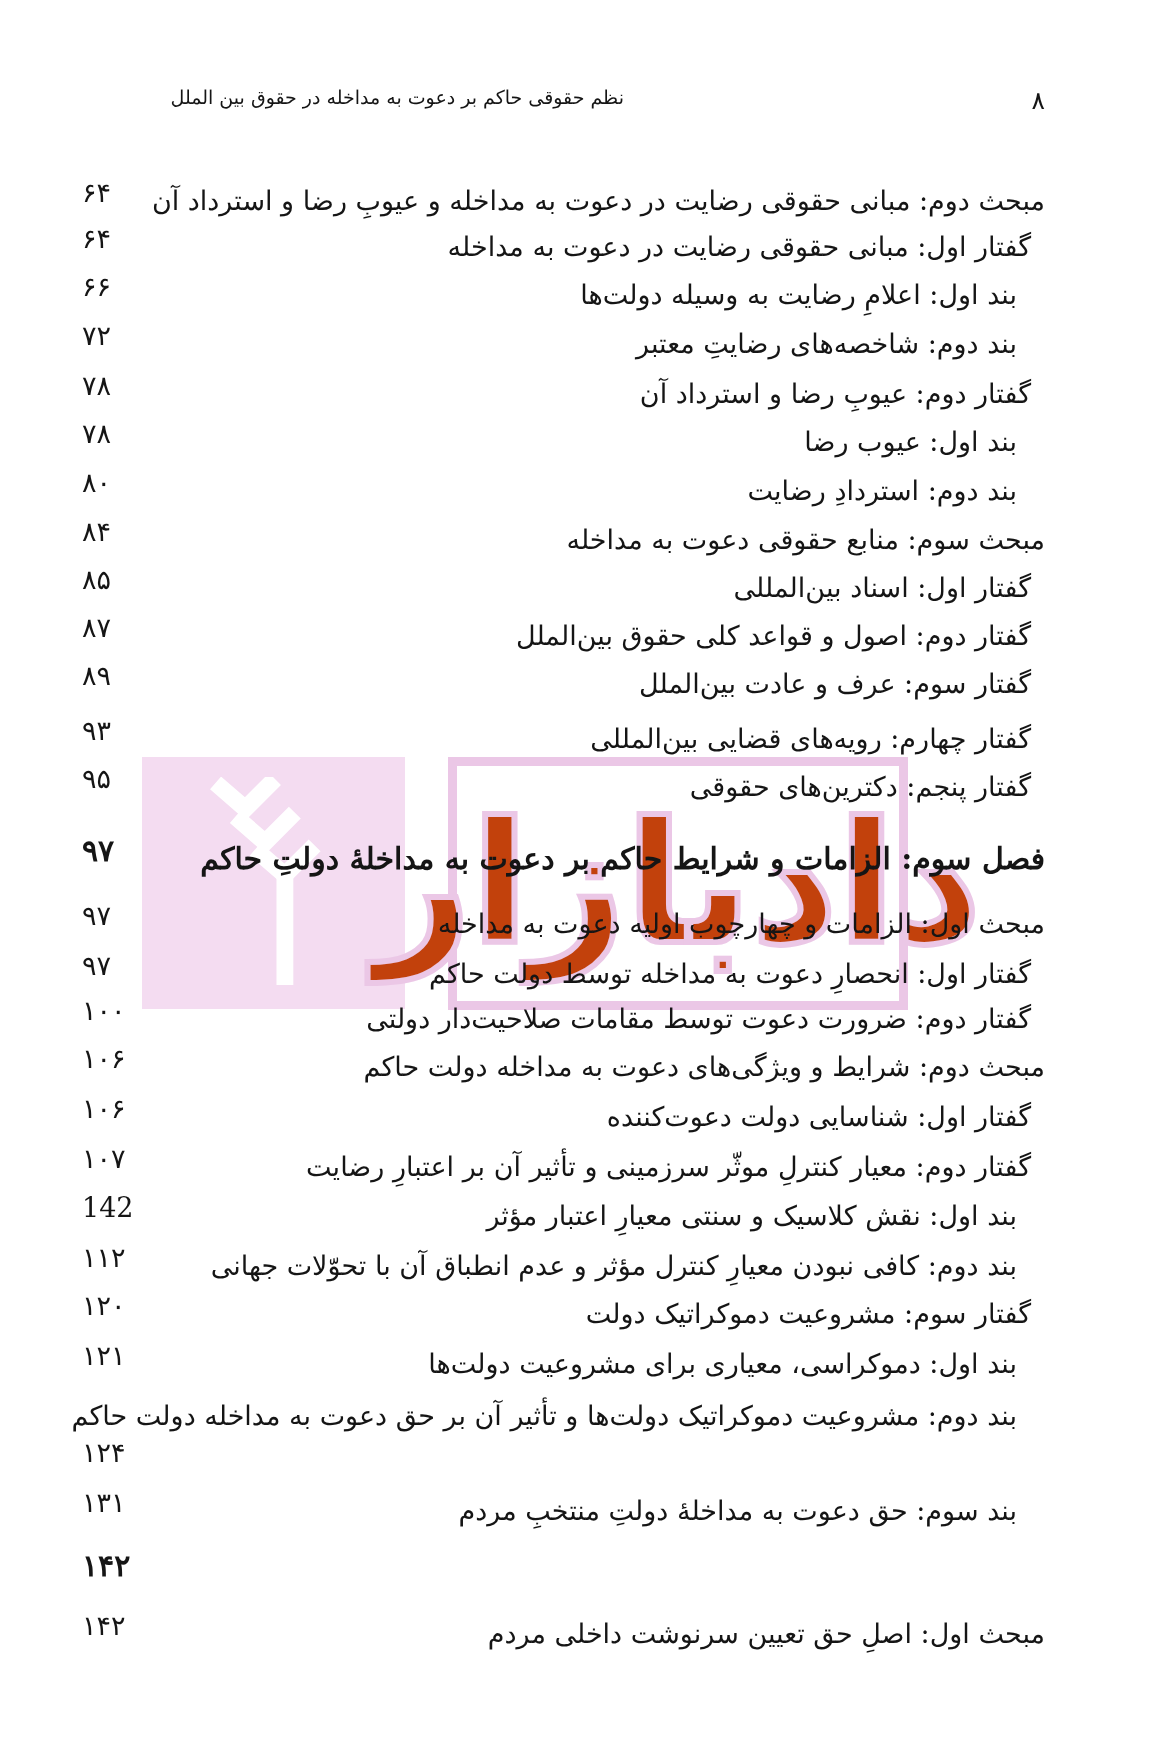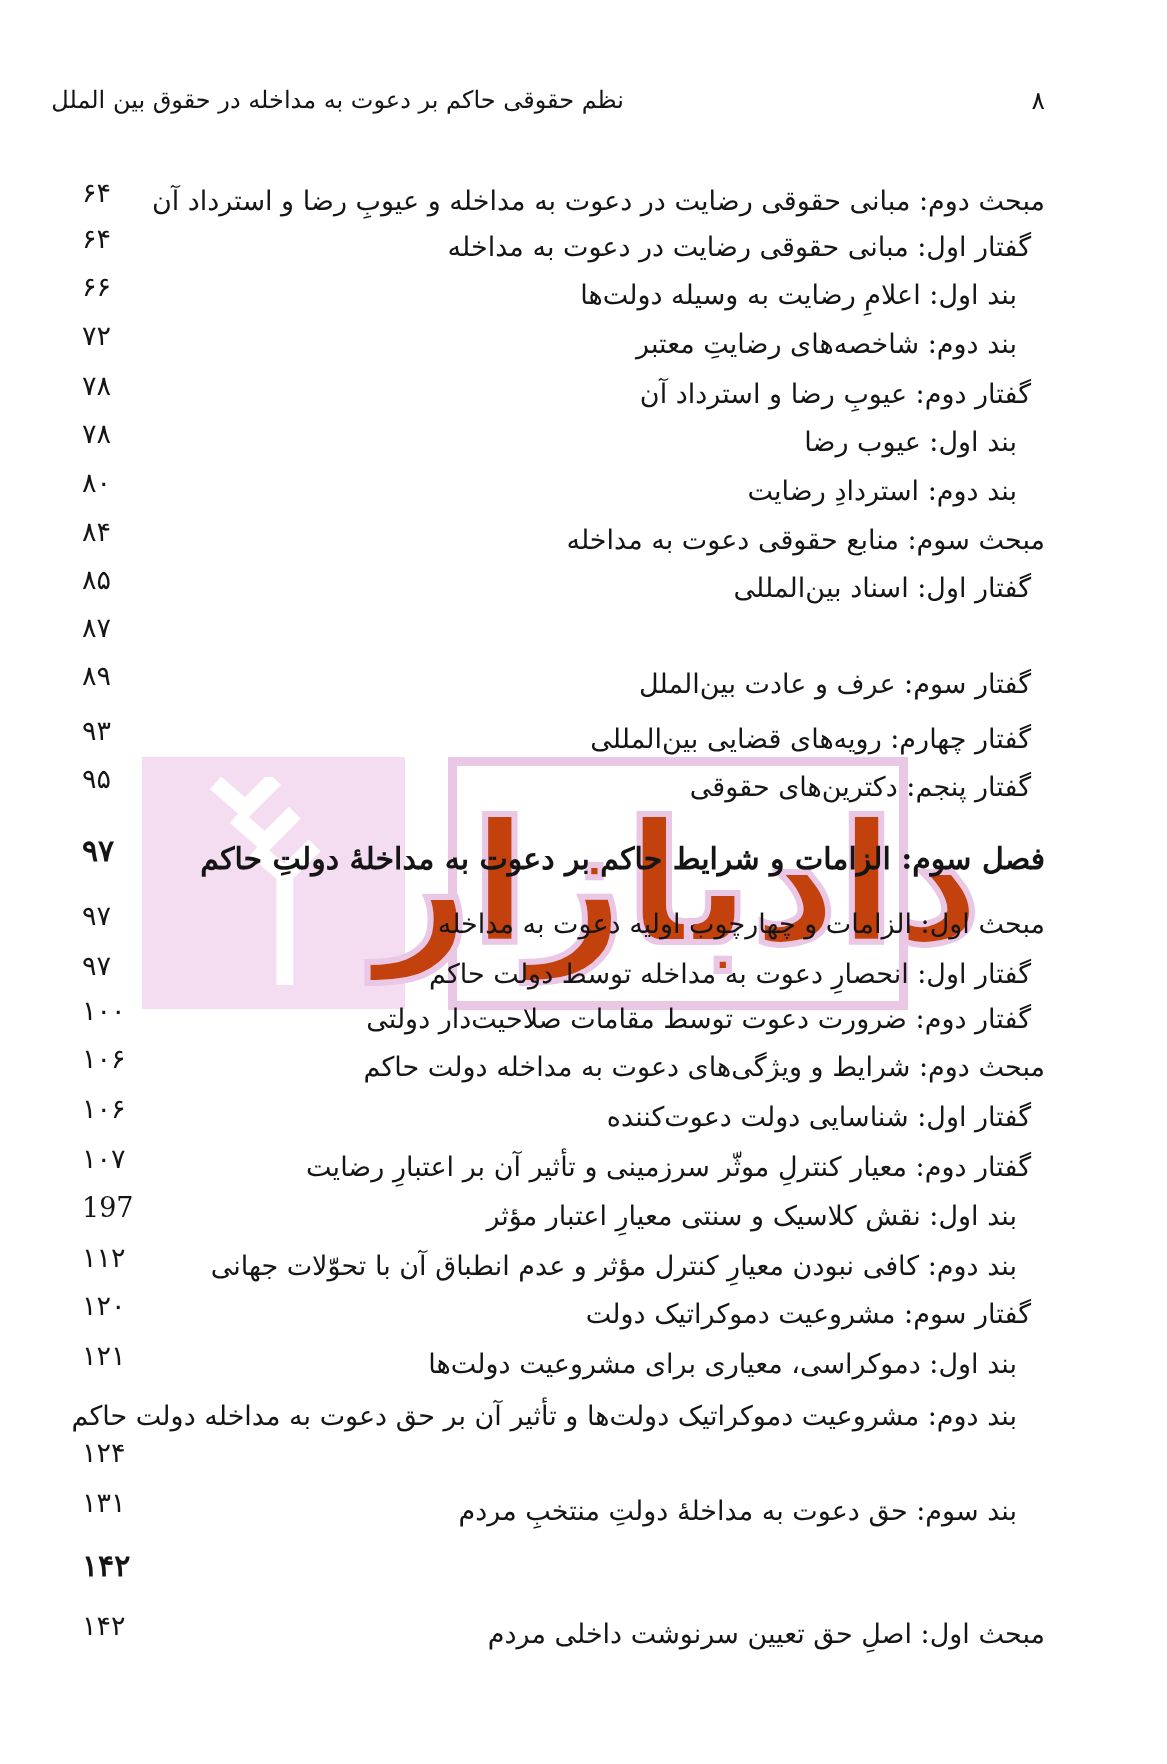--- a/index.html
+++ b/index.html
@@ -8,21 +8,21 @@
     width:1167px;height:1764px;
     margin:0 auto;
     background:#ffffff;
     overflow:hidden;
     font-family:"DejaVu Serif", serif;
     color:#151515;
   }
   
   .running-title{
     position:absolute;top:86px;right:543px;
-    font-size:24px;white-space:nowrap;direction:rtl;
+    font-size:19px;white-space:nowrap;direction:rtl;
   }
   .page-number{
     position:absolute;top:86px;right:122px;
     font-size:25px;
   }
   
   .watermark{position:absolute;left:0;top:0;width:100%;height:100%;z-index:0;pointer-events:none;}
   .wm-square{
     position:absolute;left:142px;top:757px;width:263px;height:252px;
     display:flex;align-items:center;justify-content:center;
@@ -112,20 +112,21 @@
       </div>
       <div class="row lvl-mobhas" style="top: 516px;">
         <span class="txt">مبحث سوم: منابع حقوقی دعوت به مداخله</span>
         <span class="num">۸۴</span>
       </div>
       <div class="row lvl-goftar" style="top: 564px;">
         <span class="txt">گفتار اول: اسناد بین‌المللی</span>
         <span class="num">۸۵</span>
       </div>
       <div class="row lvl-goftar" style="top: 612px;">
+        <span class="txt">گفتار دوم: اصول و قواعد کلی حقوق بین‌الملل</span>
         <span class="num">۸۷</span>
       </div>
       <div class="row lvl-goftar" style="top: 660px;">
         <span class="txt">گفتار سوم: عرف و عادت بین‌الملل</span>
         <span class="num">۸۹</span>
       </div>
       <div class="row lvl-goftar" style="top: 715px;">
         <span class="txt">گفتار چهارم: رویه‌های قضایی بین‌المللی</span>
         <span class="num">۹۳</span>
       </div>
@@ -156,21 +157,21 @@
       <div class="row lvl-goftar" style="top: 1093px;">
         <span class="txt">گفتار اول: شناسایی دولت دعوت‌کننده</span>
         <span class="num">۱۰۶</span>
       </div>
       <div class="row lvl-goftar" style="top: 1143px;">
         <span class="txt">گفتار دوم: معیار کنترلِ موثّر سرزمینی و تأثیر آن بر اعتبارِ رضایت</span>
         <span class="num">۱۰۷</span>
       </div>
       <div class="row lvl-band" style="top: 1192px;">
         <span class="txt">بند اول: نقش کلاسیک و سنتی معیارِ اعتبار مؤثر</span>
-        <span class="num">197</span>
+        <span class="num">142</span>
       </div>
       <div class="row lvl-band" style="top: 1242px;">
         <span class="txt">بند دوم: کافی نبودن معیارِ کنترل مؤثر و عدم انطباق آن با تحوّلات جهانی</span>
         <span class="num">۱۱۲</span>
       </div>
       <div class="row lvl-goftar" style="top: 1290px;">
         <span class="txt">گفتار سوم: مشروعیت دموکراتیک دولت</span>
         <span class="num">۱۲۰</span>
       </div>
       <div class="row lvl-band" style="top: 1340px;">

